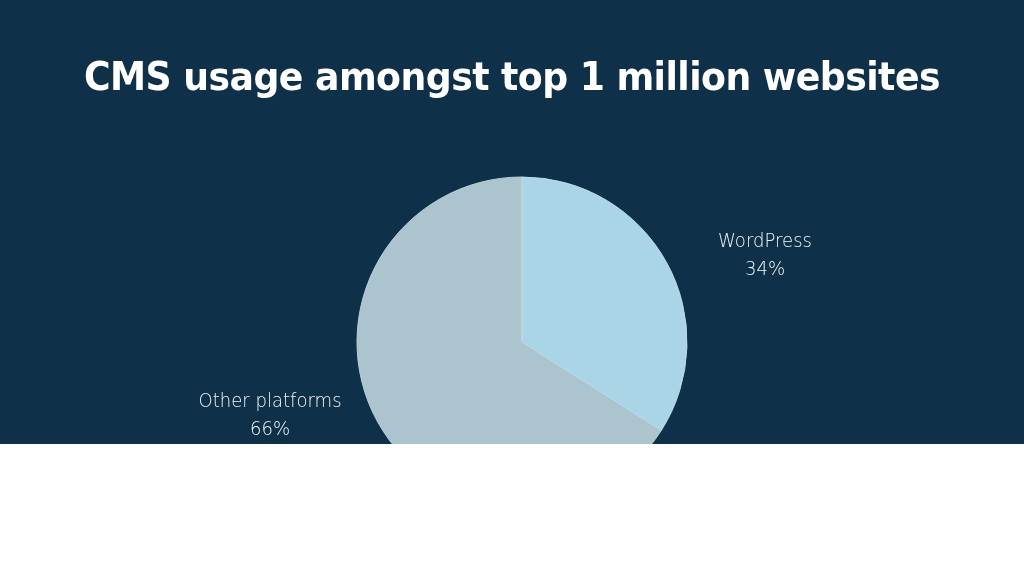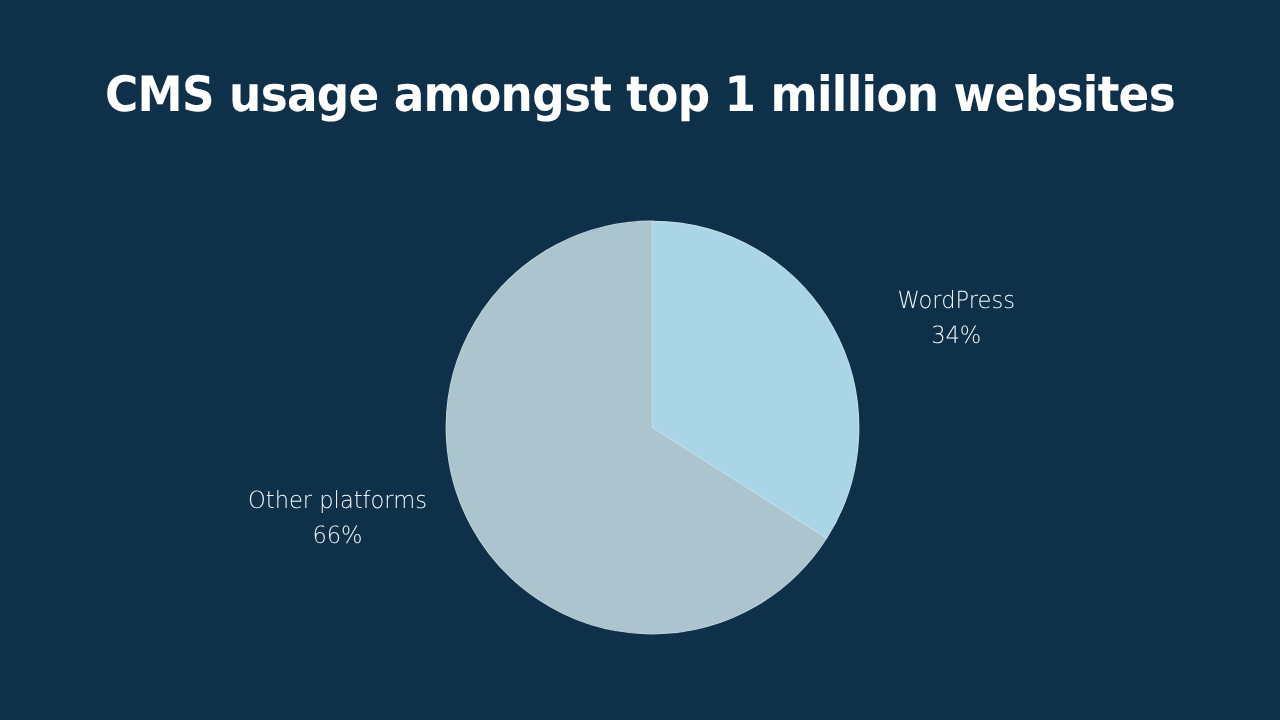--- a/index.html
+++ b/index.html
@@ -8,21 +8,21 @@
   }
   body {
     width: 1024px;
     height: 576px;
     overflow: hidden;
     font-family: "Liberation Sans", sans-serif;
   }
   #slide {
     position: relative;
     width: 1024px;
-    height: 576px;
+    height: 444px;
     background: #0F3049;
     overflow: hidden;
   }
   
   #chart-title {
     position: absolute;
     left: 0;
     top: 54px;
     width: 1024px;
     text-align: center;

